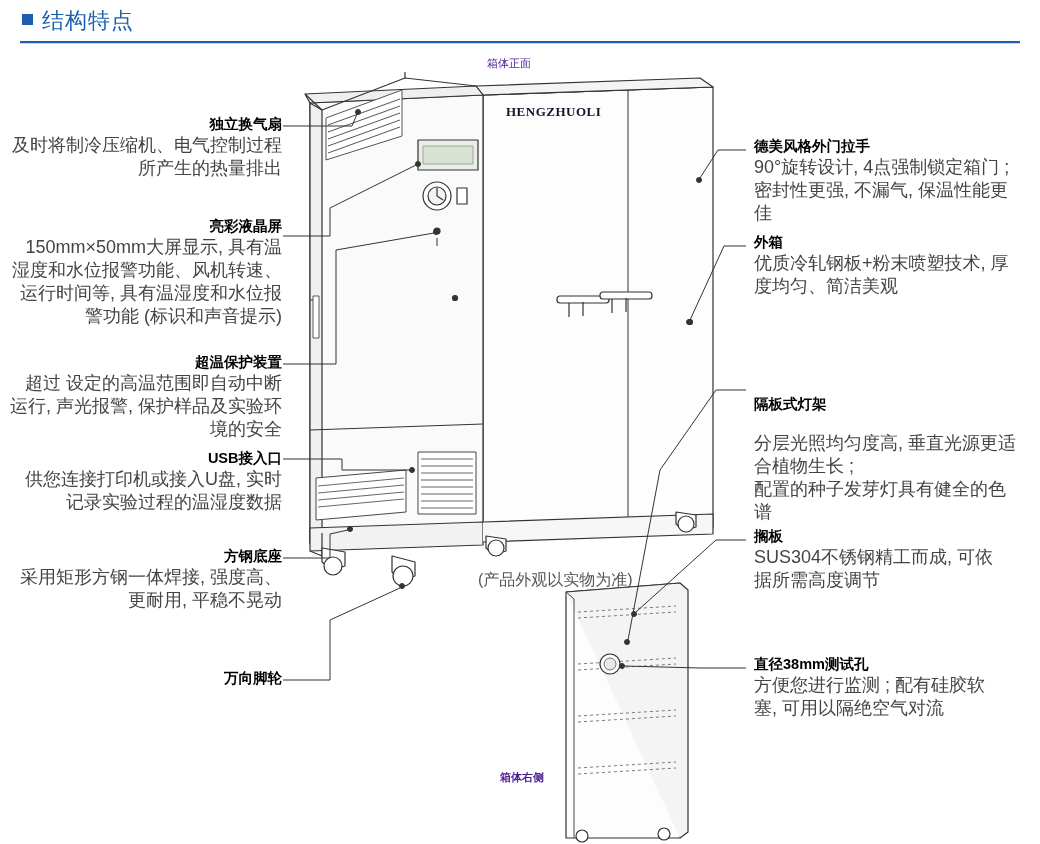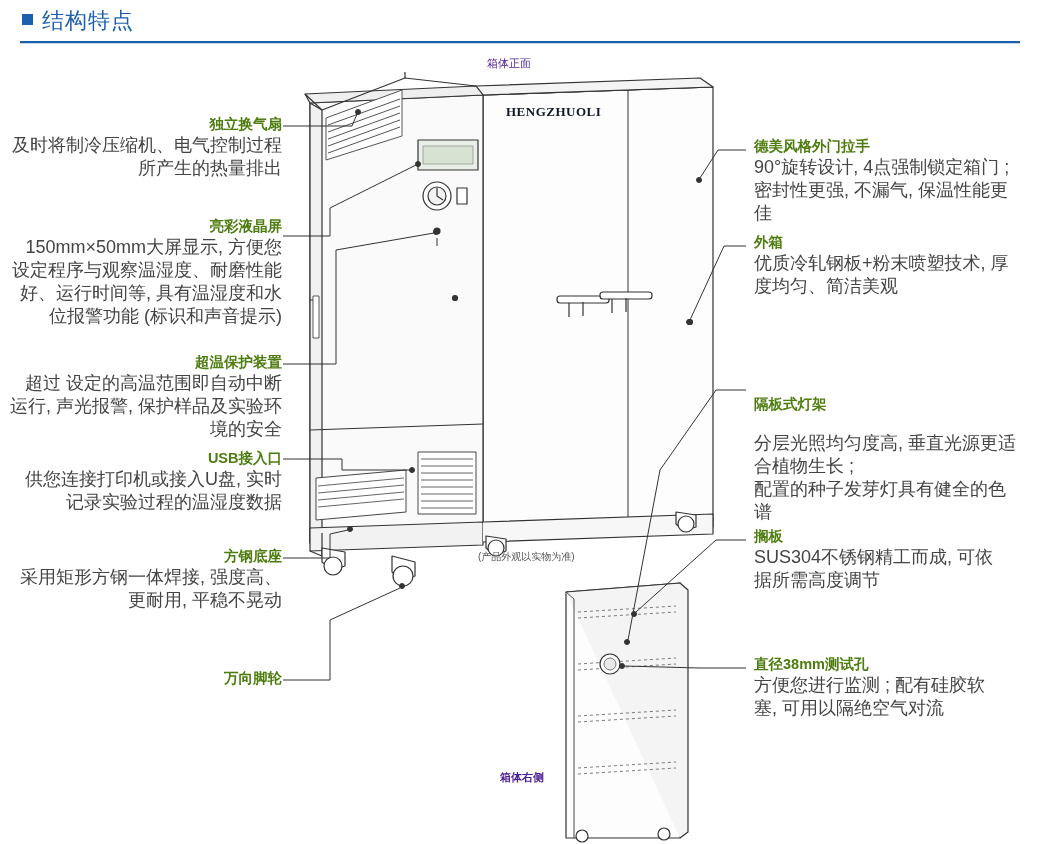--- a/index.html
+++ b/index.html
@@ -11,26 +11,26 @@
   
   .header{position:absolute;left:0;top:0;width:1040px;height:44px;}
   .header .bar{position:absolute;left:22px;top:14px;width:11px;height:11px;background:#1b5fae;}
   .header .title{position:absolute;left:42px;top:6px;font-size:22px;font-weight:normal;color:#1b5fae;letter-spacing:1px;}
   .header .rule{position:absolute;left:20px;top:41px;width:1000px;height:2px;background:#1b5fae;}
   .header .rule2{position:absolute;left:20px;top:43px;width:1000px;height:1px;background:#c8d8ea;}
 
   
   .cap{position:absolute;font-size:11px;color:#4c1d95;}
   .cap-front{left:487px;top:56px;}
-  .cap-note{left:478px;top:550px;font-size:10px;color:#555;}
+  .cap-note{left:478px;top:570px;font-size:16px;color:#555;}
   .cap-right{left:500px;top:770px;font-weight:bold;}
 
   
   .ann{position:absolute;}
-  .ann .ttl{font-size:14.5px;font-weight:bold;color:#4d7c0f;line-height:20px;}
+  .ann .ttl{font-size:14.5px;font-weight:bold;color:#000000;line-height:20px;}
   .ann .txt{font-size:18px;color:#444;line-height:23px;}
   .ann.left{text-align:right;}
   .ann.right{text-align:left;}
 
   
   .svg-layer{position:absolute;left:0;top:0;width:1040px;height:844px;pointer-events:none;}
 
   
   .draw{position:absolute;left:0;top:0;width:1040px;height:844px;}
   .brand{position:absolute;left:506px;top:104px;font-size:13px;font-weight:bold;color:#0f172a;letter-spacing:0.5px;font-family:"Liberation Serif",serif;}
@@ -200,21 +200,21 @@
 <div class="cap cap-note">(产品外观以实物为准)</div>
 <div class="cap cap-right">箱体右侧</div>
 
 <div class="ann left" style="left:10px;top:114px;width:272px;">
   <div class="ttl">独立换气扇</div>
   <div class="txt">及时将制冷压缩机、电气控制过程所产生的热量排出</div>
 </div>
 
 <div class="ann left" style="left:10px;top:216px;width:272px;">
   <div class="ttl">亮彩液晶屏</div>
-  <div class="txt">150mm×50mm大屏显示, 方便您设定程序与观察温湿度、耐磨性能好、运行时间等, 具有温湿度和水位报警功能 (标识和声音提示)</div>
+  <div class="txt">150mm×50mm大屏显示, 具有温湿度和水位报警功能、风机转速、运行时间等, 具有温湿度和水位报警功能 (标识和声音提示)</div>
 </div>
 
 <div class="ann left" style="left:10px;top:352px;width:272px;">
   <div class="ttl">超温保护装置</div>
   <div class="txt">超过 设定的高温范围即自动中断运行, 声光报警, 保护样品及实验环境的安全</div>
 </div>
 
 <div class="ann left" style="left:10px;top:448px;width:272px;">
   <div class="ttl">USB接入口</div>
   <div class="txt">供您连接打印机或接入U盘, 实时记录实验过程的温湿度数据</div>

